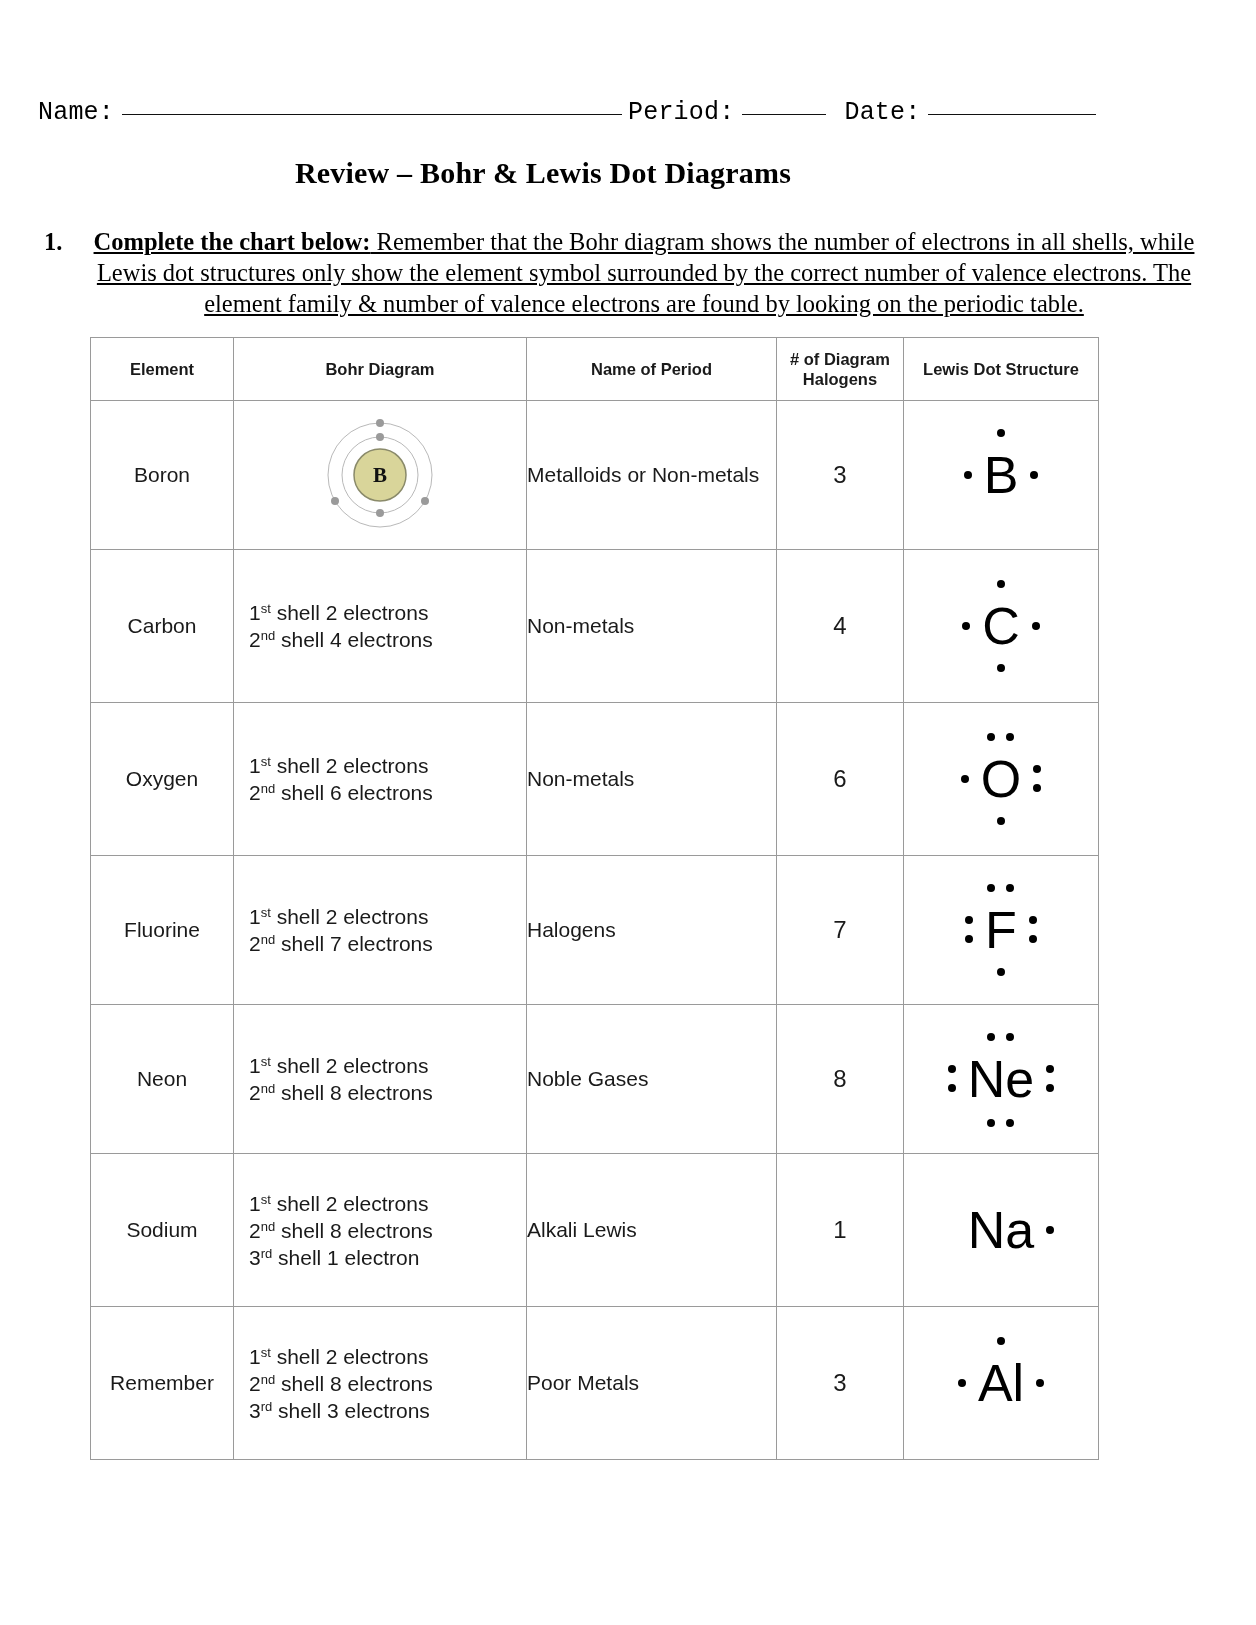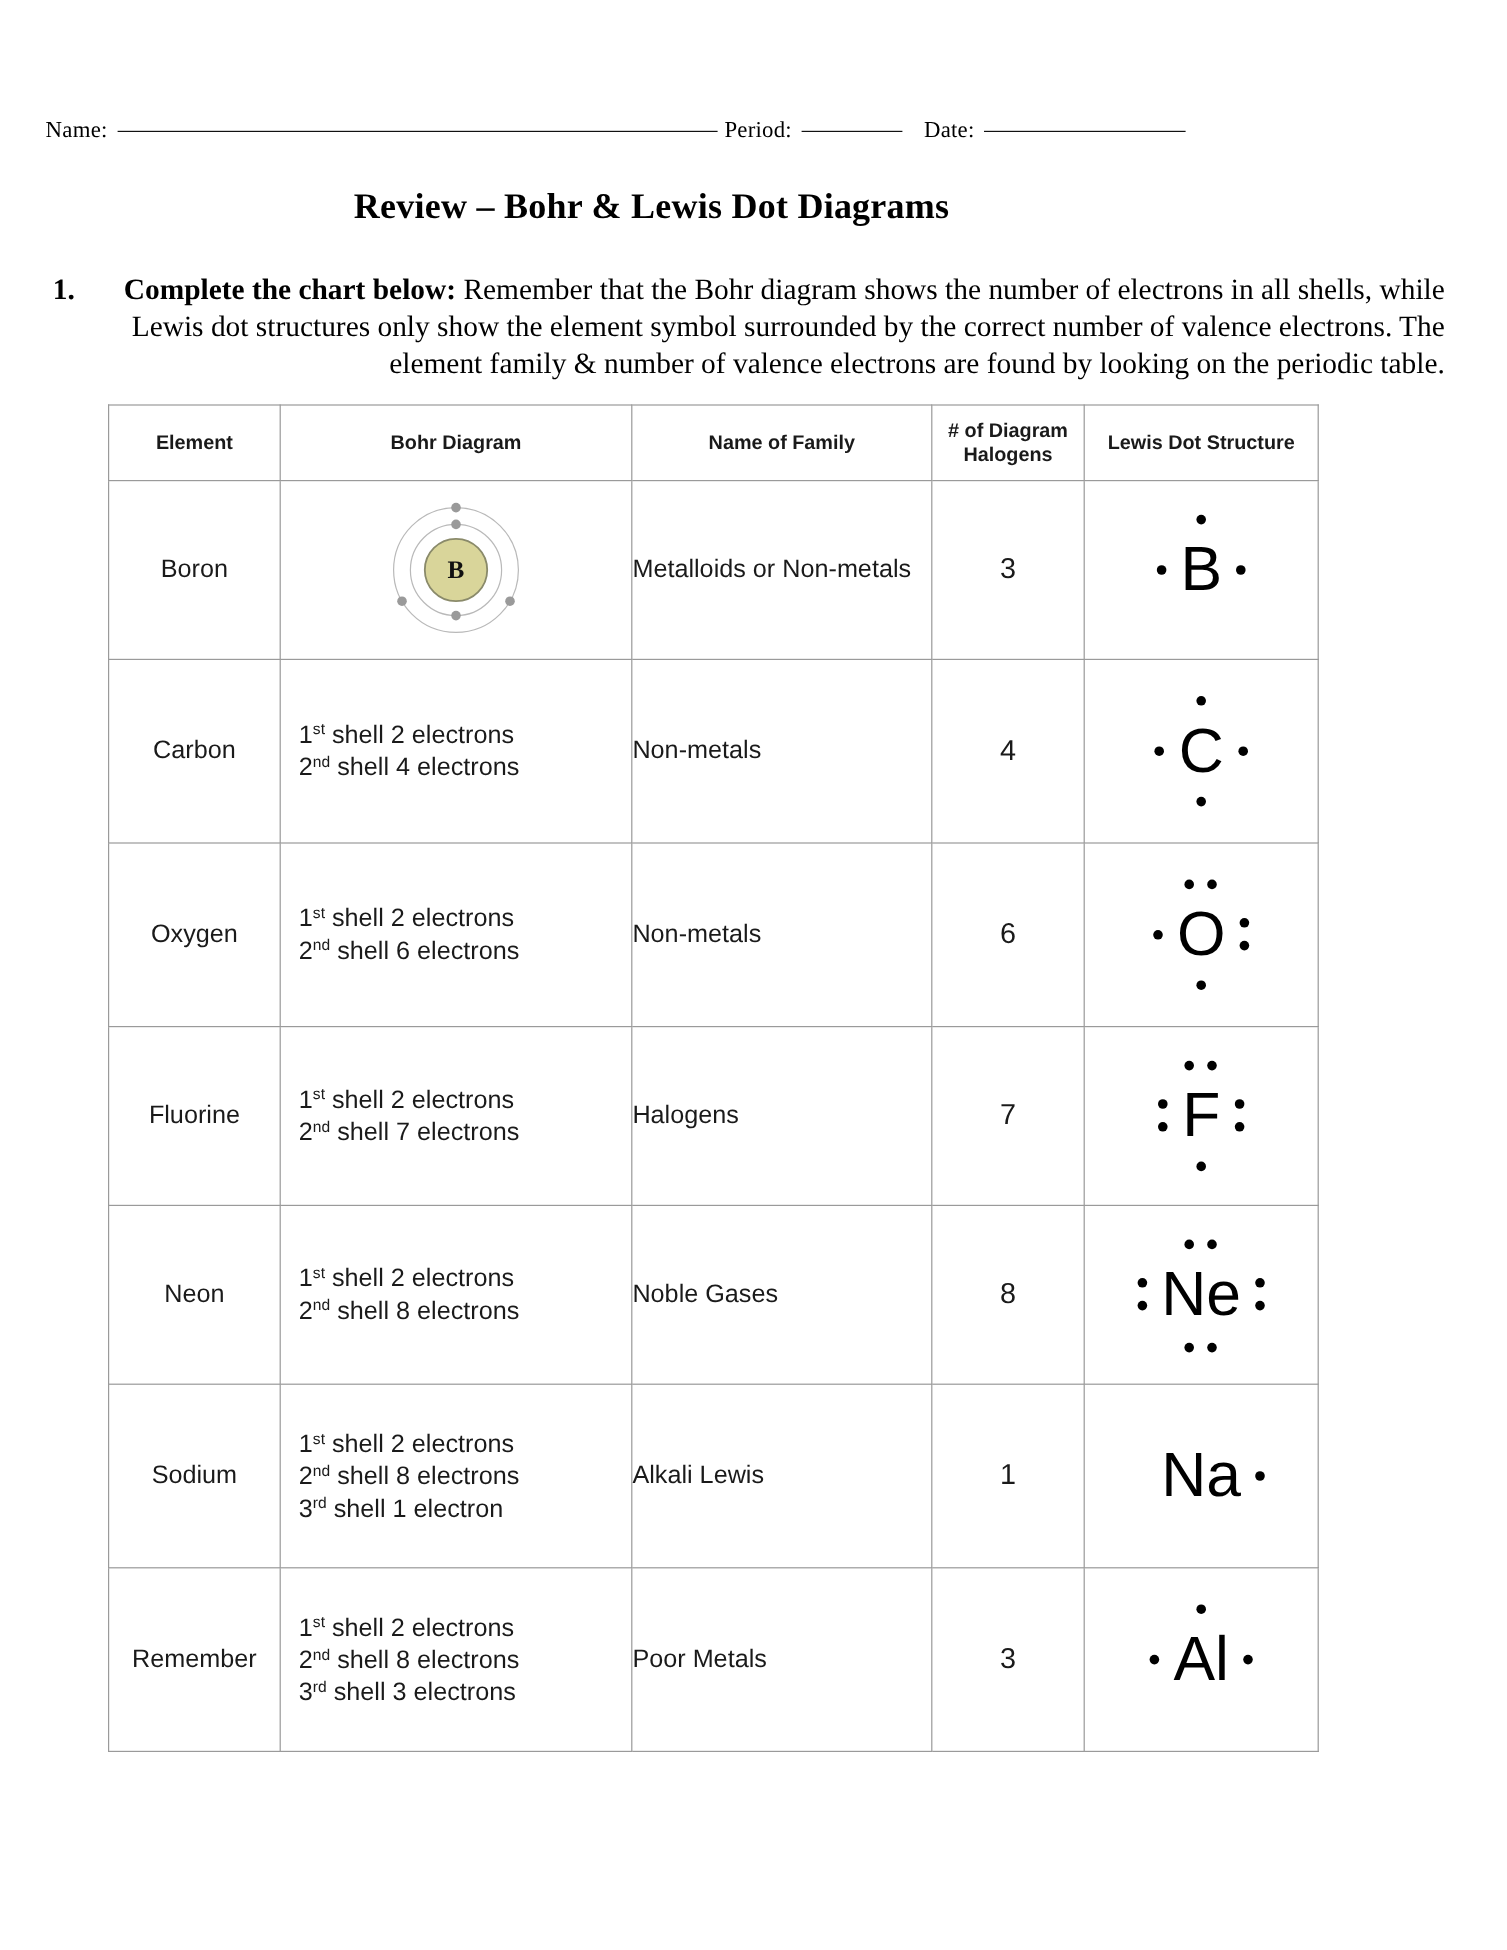--- a/index.html
+++ b/index.html
@@ -23,22 +23,22 @@
     box-sizing: border-box;
     padding: 0;
   }
 
   
   .idline {
     position: absolute;
     left: 38px;
     top: 98px;
     width: 1010px;
-    font-size: 19px;
-    font-family: Liberation Serif, serif;
+    font-size: 25px;
+    font-family: Liberation Mono, monospace;
     white-space: nowrap;
     letter-spacing: 0.2px;
   }
   .idline .lbl { display: inline; }
   .rule {
     display: inline-block;
     border-bottom: 1.6px solid #111;
     vertical-align: 4px;
     height: 1px;
   }
@@ -71,21 +71,22 @@
   }
   .instr-num {
     position: absolute;
     left: 0;
     top: 0;
     font-weight: bold;
     font-size: 24.5px;
   }
   .instr-body {
     margin-left: 40px;
-    text-align: right;
+    text-align: center;
+    text-decoration: underline;
   }
   .instr-body b { font-weight: bold; }
 
   
   table.chart {
     position: absolute;
     left: 90px;
     top: 337px;
     width: 1008px;
     border-collapse: collapse;
@@ -220,21 +221,21 @@
       <col class="col-element">
         <col class="col-bohr">
         <col class="col-family">
         <col class="col-valence">
         <col class="col-lewis">
     </colgroup>
     <thead>
       <tr>
         <th>Element</th>
         <th>Bohr Diagram</th>
-        <th>Name of Family</th>
+        <th>Name of Period</th>
         <th>
           <span># of Diagram</span><br>
           <span>Halogens</span>
         </th>
         <th>Lewis Dot Structure</th>
       </tr>
     </thead>
     <tbody id="chart-body">
         <tr class="row-boron">
           <td class="c-element">Boron</td>

